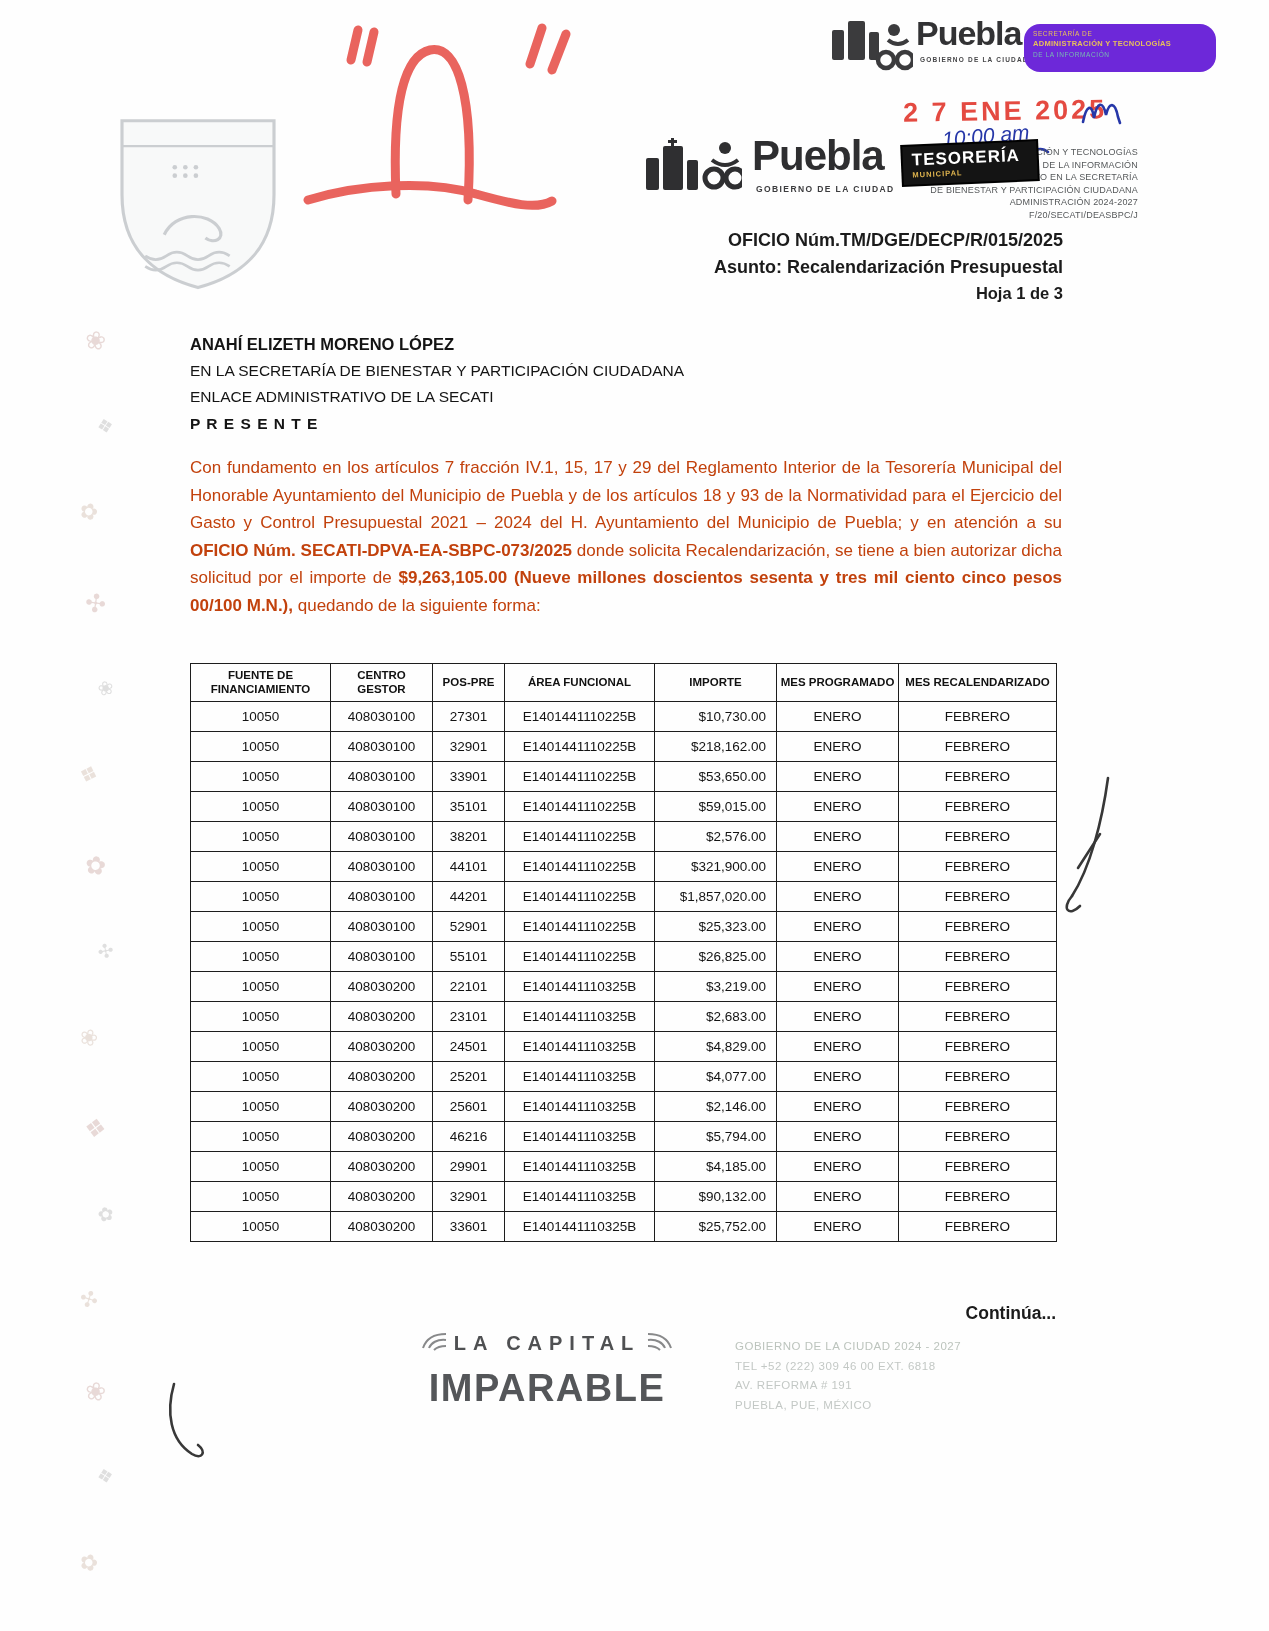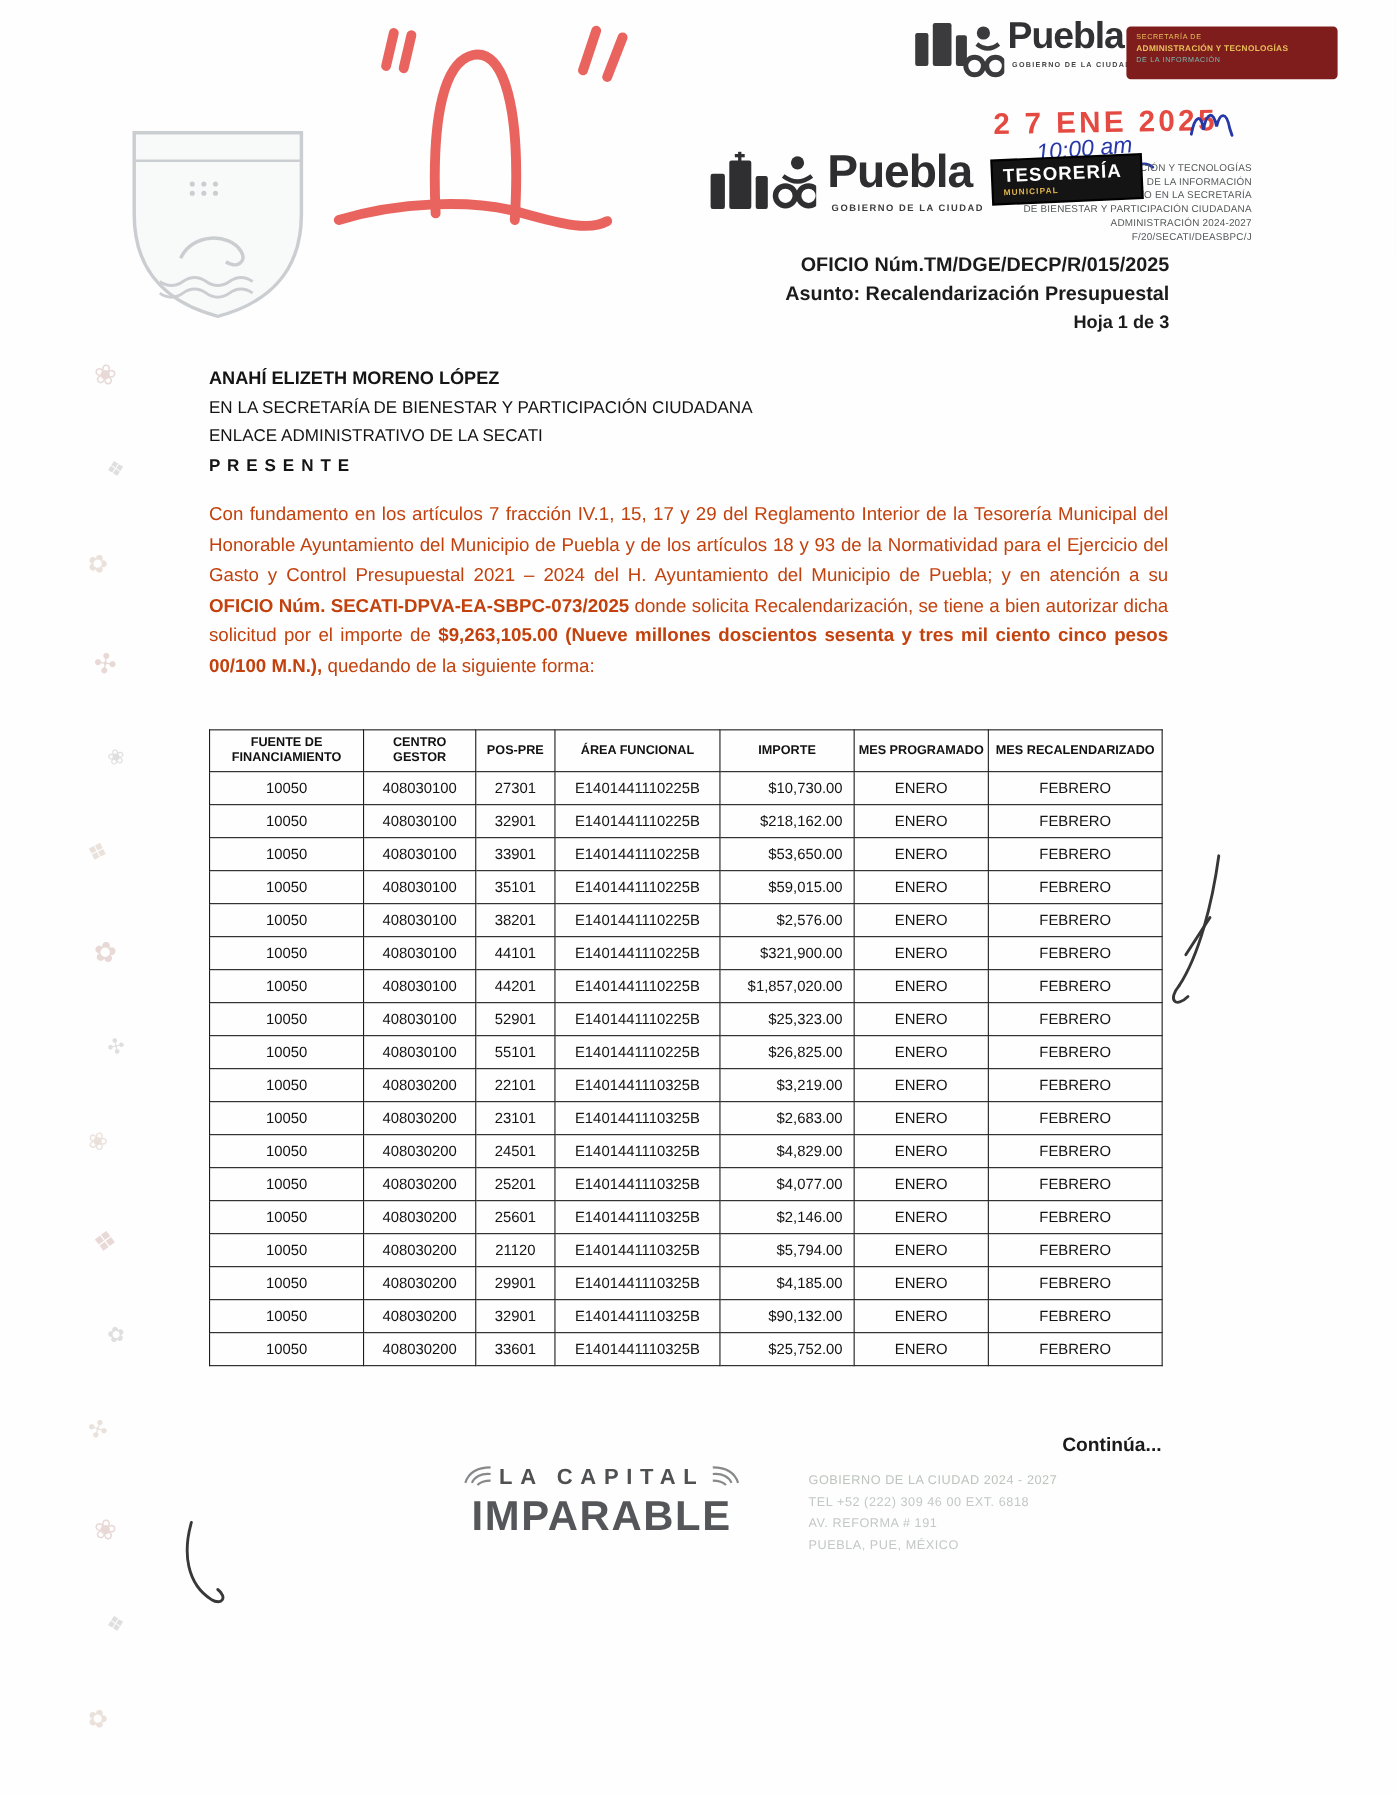--- a/index.html
+++ b/index.html
@@ -18,21 +18,21 @@
   .orn.v2{color:#c8b0a0;font-size:22px;transform:rotate(18deg) translateX(-7px);}
   
   .coat{position:absolute;left:113px;top:106px;opacity:.5;}
   
   .red-scribble{position:absolute;left:280px;top:8px;}
   
   .corner-logo{position:absolute;left:828px;top:12px;width:392px;height:72px;}
   .corner-emblem{position:absolute;left:0;top:4px;}
   .corner-brand{position:absolute;left:88px;top:2px;font-size:34px;font-weight:800;color:#323234;letter-spacing:-1px;}
   .corner-sub{position:absolute;left:92px;top:44px;font-size:6.5px;font-weight:700;letter-spacing:1.2px;color:#454547;}
-  .corner-box{position:absolute;left:196px;top:12px;width:192px;height:48px;background:#7f1d1d;border-radius:4px;padding:6px 9px;}
+  .corner-box{position:absolute;left:196px;top:12px;width:192px;height:48px;background:#6d28d9;border-radius:16px;padding:6px 9px;}
   .corner-box .bl0{font-size:6.5px;color:#e8c05a;letter-spacing:.6px;}
   .corner-box .bl1{font-size:7.5px;color:#e8c05a;font-weight:700;margin-top:2px;letter-spacing:.3px;}
   .corner-box .bl2{font-size:6.5px;color:#79b9b2;margin-top:3px;letter-spacing:.6px;}
   
   .date-stamp{position:absolute;left:903px;top:96px;font-size:27px;font-weight:700;letter-spacing:3px;
     color:#e23b31;transform:rotate(-1deg);opacity:.92;}
   .time-note{position:absolute;left:942px;top:124px;font-size:21px;font-style:italic;color:#2637a8;transform:rotate(-5deg);}
   .time-underline{position:absolute;left:930px;top:146px;}
   .blue-squiggle{position:absolute;left:1078px;top:96px;}
   
@@ -67,21 +67,21 @@
   td{font-size:13.5px;padding:7px 4px;text-align:center;color:#131313;}
   td.c4{text-align:right;padding-right:10px;}
   
   .continua{position:absolute;left:756px;top:1290px;width:300px;text-align:right;font-size:17.5px;font-weight:800;margin-top:13px;}
   
   .capital{position:absolute;left:402px;top:1330px;width:290px;text-align:center;}
   .capital-row1{display:flex;align-items:center;justify-content:center;gap:7px;}
   .capital-row1 .cap-text{font-size:20px;font-weight:700;letter-spacing:7px;color:#4f5052;}
   .wing{opacity:.8;}
   .wing.flip{transform:scaleX(-1);}
-  .capital .imparable{font-size:38px;font-weight:800;letter-spacing:1.5px;color:#545659;margin-top:1px;}
+  .capital .imparable{font-size:38px;font-weight:800;letter-spacing:1.5px;color:#545659;margin-top:11px;}
   
   .address{position:absolute;left:735px;top:1337px;font-size:11.5px;line-height:19.5px;
     letter-spacing:.5px;color:#c3c8c5;}
   .address .a0{color:#bcc4bd;}
   
   .pen-right{position:absolute;left:1048px;top:772px;}
   .pen-bottomleft{position:absolute;left:158px;top:1378px;}
 </style>
 </head>
 <body>
@@ -363,21 +363,21 @@
             <td class="c1">408030200</td>
             <td class="c2">25601</td>
             <td class="c3">E1401441110325B</td>
             <td class="c4">$2,146.00</td>
             <td class="c5">ENERO</td>
             <td class="c6">FEBRERO</td>
           </tr>
           <tr>
             <td class="c0">10050</td>
             <td class="c1">408030200</td>
-            <td class="c2">21120</td>
+            <td class="c2">46216</td>
             <td class="c3">E1401441110325B</td>
             <td class="c4">$5,794.00</td>
             <td class="c5">ENERO</td>
             <td class="c6">FEBRERO</td>
           </tr>
           <tr>
             <td class="c0">10050</td>
             <td class="c1">408030200</td>
             <td class="c2">29901</td>
             <td class="c3">E1401441110325B</td>

